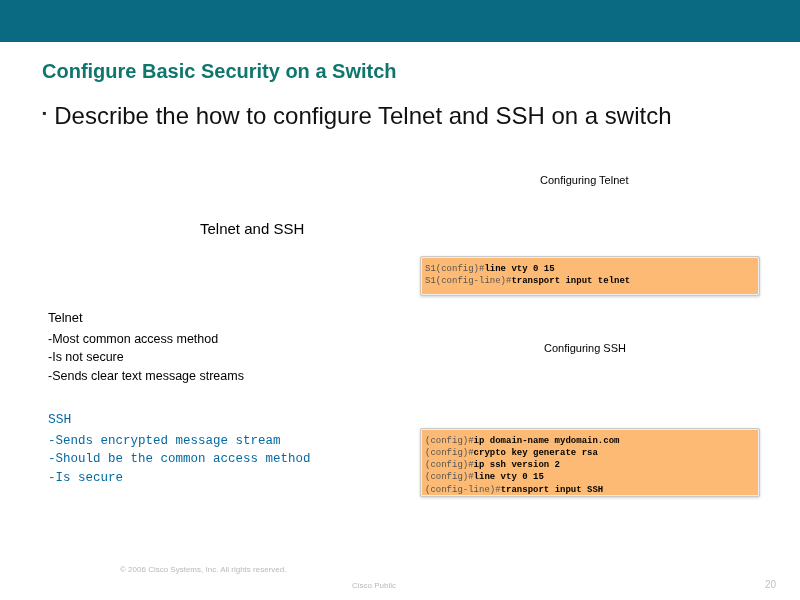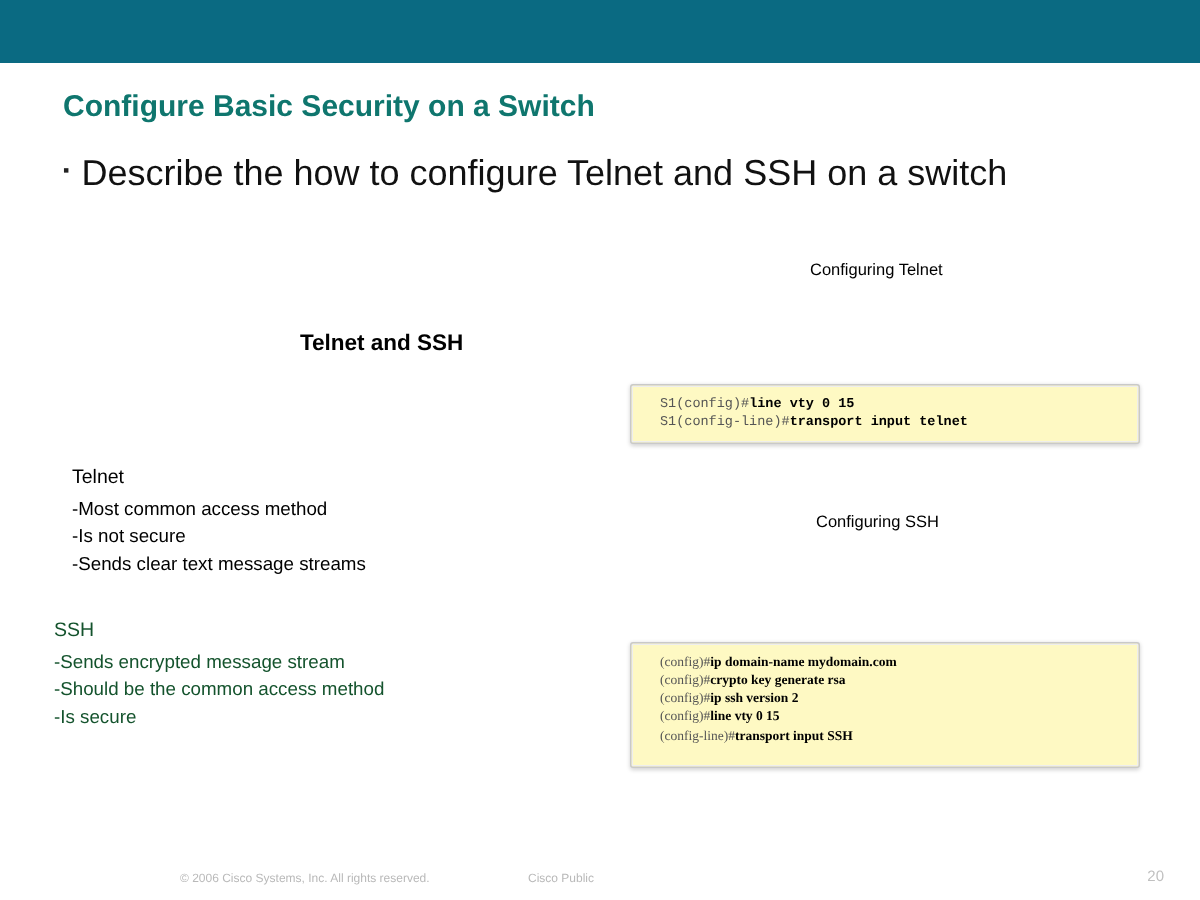--- a/index.html
+++ b/index.html
@@ -44,38 +44,39 @@
     top: 170px;
     left: 0;
     width: 800px;
     height: 380px;
   }
   .subheading {
     position: absolute;
     left: 200px;
     top: 50px;
     font-size: 15px;
-    font-weight: bold;
+    font-weight: normal;
     color: #000;
   }
   .telnet-block {
     position: absolute;
     left: 48px;
     top: 138px;
     font-size: 13px;
     color: #000;
     line-height: 1.5;
   }
   .ssh-block {
     position: absolute;
-    left: 36px;
+    left: 48px;
     top: 240px;
     font-size: 13px;
-    color: #14532d;
+    color: #0369a1;
     line-height: 1.5;
+    font-family: Liberation Mono, monospace;
   }
   .section-head {
     font-size: 13px;
     margin-bottom: 2px;
   }
   .section-line {
     font-size: 12.5px;
   }
   .cfg-title-1 {
     position: absolute;
@@ -86,58 +87,57 @@
   }
   .cfg-title-2 {
     position: absolute;
     left: 544px;
     top: 172px;
     font-size: 11px;
     color: #000;
   }
   .terminal {
     position: absolute;
-    background: #fef9c3;
+    background: #fdba74;
     border: 1px solid #c9c9c9;
     border-radius: 2px;
     box-shadow: 0 1px 3px rgba(0,0,0,0.18), inset 0 0 0 1px #eee;
-    padding: 6px 19px;
+    padding: 6px 4px;
     font-family: "Courier New", monospace;
     font-size: 9px;
     line-height: 1.35;
     color: #000;
   }
   .terminal.t1 {
     left: 420px;
     top: 86px;
     width: 340px;
     height: 40px;
   }
   .terminal.t2 {
     left: 420px;
     top: 258px;
     width: 340px;
-    height: 84px;
-    font-family: Liberation Serif, serif;
+    height: 69px;
   }
   .term-line { white-space: pre; }
   .prompt { color: #555; }
   .cmd { font-weight: bold; }
   .footer {
     position: absolute;
     bottom: 10px;
     left: 0;
     width: 100%;
     font-size: 8px;
     color: #b9b9b9;
   }
   .footer-left {
     position: absolute;
     left: 120px;
-    bottom: 0;
+    bottom: 16px;
   }
   .footer-mid {
     position: absolute;
     left: 340px;
     bottom: 0;
     margin-left: 12px;
   }
   .footer-right {
     position: absolute;
     right: 24px;

